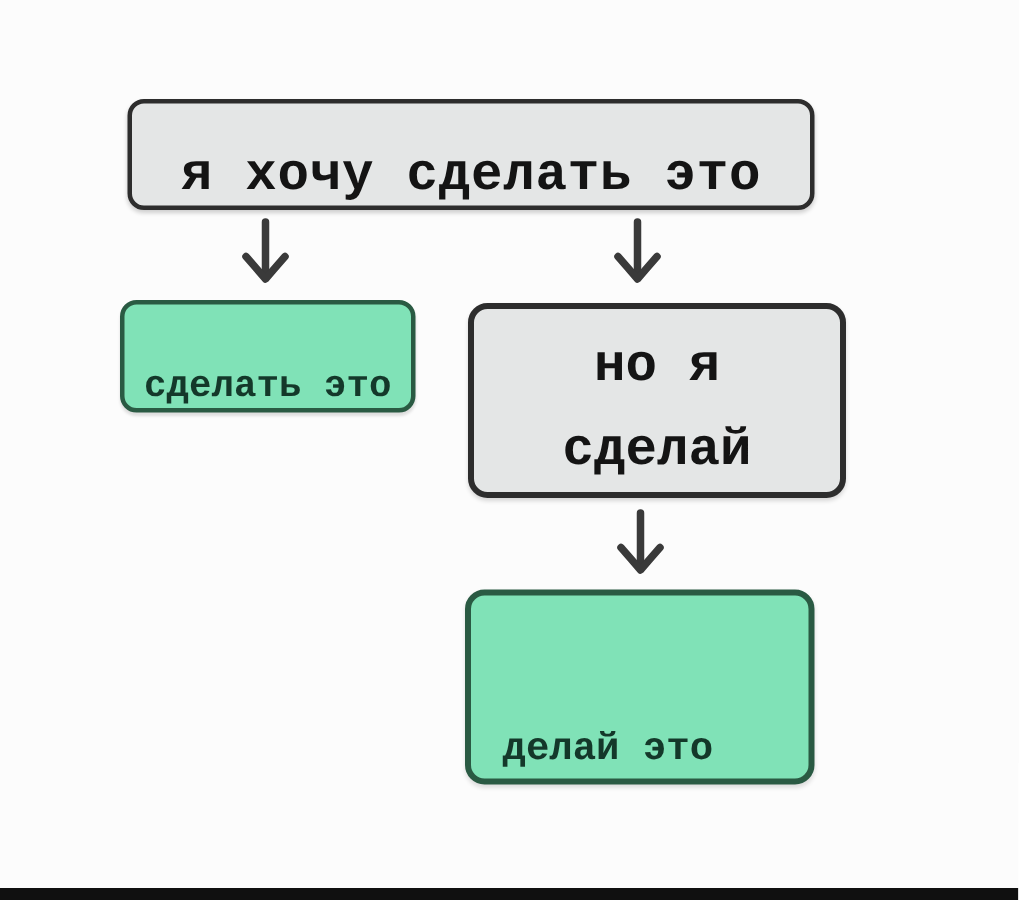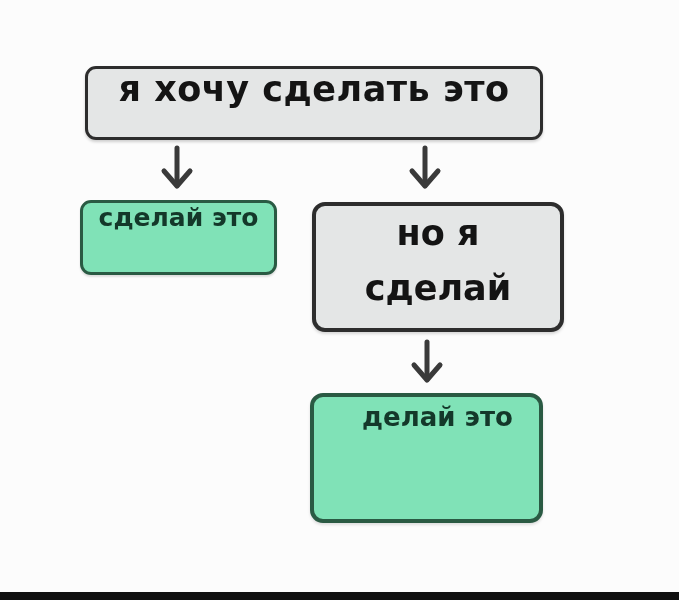--- a/index.html
+++ b/index.html
@@ -14,23 +14,24 @@
     background: var(--background, #fcfcfc);
     overflow: hidden;
     font-family: "DejaVu Sans", "Liberation Sans", sans-serif;
   }
   .node {
     position: absolute;
     box-sizing: border-box;
     display: flex;
     flex-direction: column;
     align-items: center;
-    justify-content: flex-start;
+    justify-content: flex-end;
     text-align: center;
     font-weight: bold;
+    font-family: Liberation Mono, monospace;
   }
   .node-gray {
     background: var(--gray-fill, #e5e6e6);
     border: 3px solid var(--gray-border, #2e2e2e);
     color: var(--text-dark, #141414);
   }
   .node-green {
     background: var(--green-fill, #7fe2b6);
     border: 3px solid var(--green-border, #2a5a43);
     color: var(--green-text, #14382a);
@@ -69,21 +70,21 @@
     left: 310px;
     top: 393px;
     width: 233px;
     height: 130px;
     border-radius: 13px;
     border-width: 4px;
     font-size: 26px;
     line-height: 1.55;
     align-items: flex-start;
     text-align: left;
-    padding-left: 48px;
+    padding-left: 21px;
     box-shadow: 0 2px 3px rgba(0,0,0,0.12);
   }
   .arrow {
     position: absolute;
     width: 36px;
     height: 46px;
   }
   .arrow svg { display: block; width: 100%; height: 100%; }
   .arrow-1 { left: 159px; top: 145px; }
   .arrow-2 { left: 407px; top: 145px; }
@@ -119,21 +120,21 @@
   <div class="arrow arrow-2">
     <svg viewBox="0 0 36 46" xmlns="http://www.w3.org/2000/svg">
       <g stroke="var(--arrow, #3a3a3a)" stroke-width="5" fill="none" stroke-linecap="round" stroke-linejoin="round">
         <path d="M18 3 L18 40"></path>
         <path d="M5 26 Q12 34 18 41 Q24 34 31 26"></path>
       </g>
     </svg>
   </div>
 
   <div class="node node-green node-do-it">
-    <span class="node-line">сделай это</span>
+    <span class="node-line">сделать это</span>
   </div>
 
   <div class="node node-gray node-but-afraid">
     <span class="node-line">но я</span>
     <span class="node-line">сделай</span>
   </div>
 
   <div class="arrow arrow-3">
     <svg viewBox="0 0 36 46" xmlns="http://www.w3.org/2000/svg">
       <g stroke="var(--arrow, #3a3a3a)" stroke-width="5" fill="none" stroke-linecap="round" stroke-linejoin="round">

